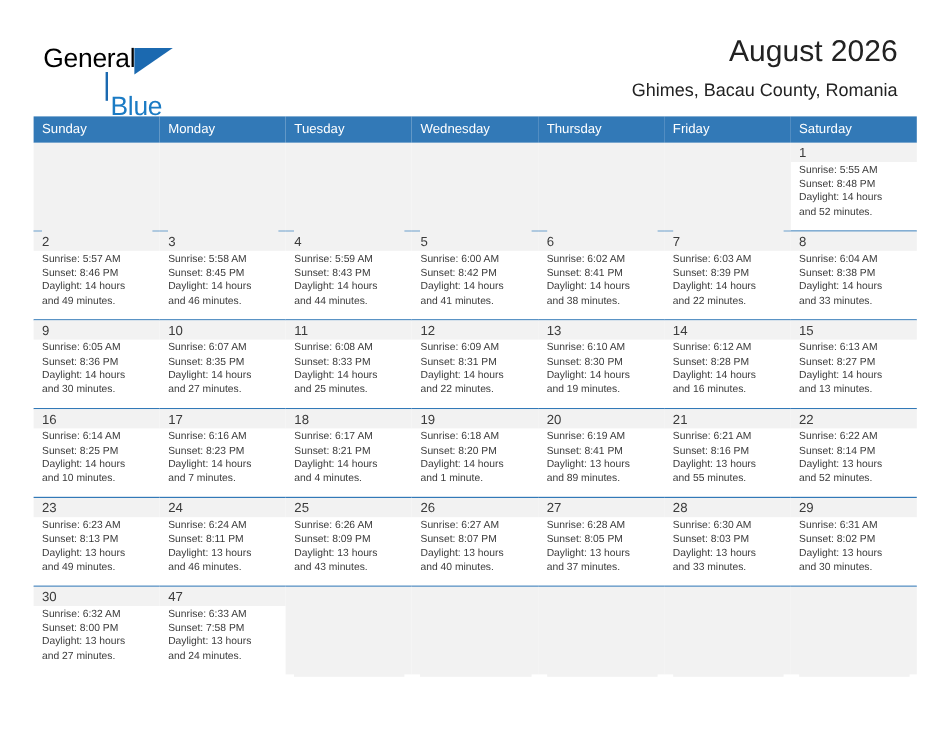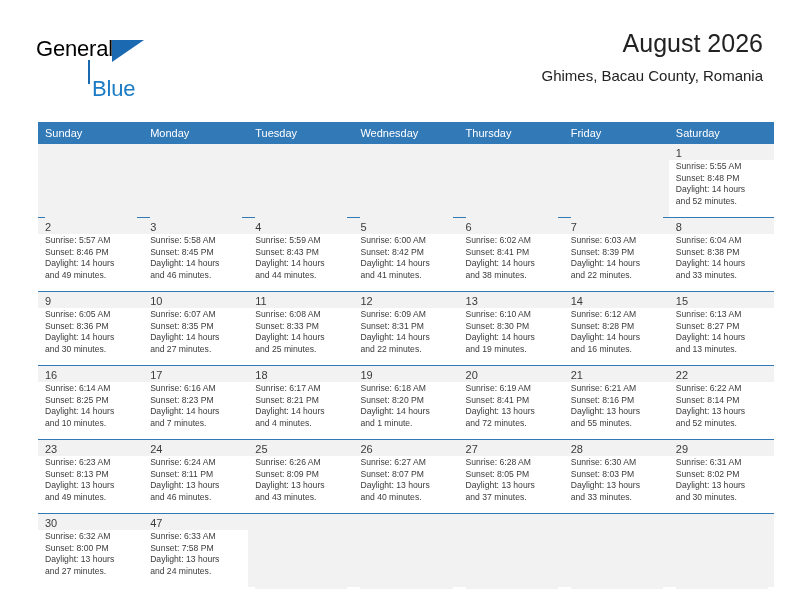--- a/index.html
+++ b/index.html
@@ -52,45 +52,44 @@
   }
   .brand-bar {
     position: absolute;
     left: 52px; top: 24px;
     width: 2px; height: 24px;
     background: #1b69b0;
   }
 
   .title-wrap {
     position: absolute;
-    right: 1px; top: 0;
+    right: 16px; top: 0;
     text-align: right;
   }
   .cal-title {
     font-size: 25px;
     color: #222222;
     line-height: 34px;
     white-space: nowrap;
   }
   .cal-subtitle {
     font-size: 15px;
     color: #222222;
     line-height: 20px;
     margin-top: 6px;
     white-space: nowrap;
   }
 
   
   .calendar {
     position: absolute;
-    left: 28px; top: 122px;
+    left: 28px; top: 97px;
     width: 736px;
     border-collapse: collapse;
     table-layout: fixed;
-    margin-left: 10px;
   }
   .calendar th {
     background: #3279b7;
     color: #ffffff;
     font-size: 11px;
     font-weight: normal;
     text-align: left;
     padding: 5px 0 5px 7px;
     height: 21px;
     border: none;
@@ -437,21 +436,21 @@
             </div>
           </td>
           <td class="striped">
             <div class="cell-inner">
               <div class="daynum-band"></div>
               <div class="daynum">20</div>
               <div class="daylines">
                 <div>Sunrise: 6:19 AM</div>
                 <div>Sunset: 8:41 PM</div>
                 <div>Daylight: 13 hours</div>
-                <div>and 72 minutes.</div>
+                <div>and 89 minutes.</div>
               </div>
             </div>
           </td>
           <td class="striped">
             <div class="cell-inner">
               <div class="daynum-band"></div>
               <div class="daynum">21</div>
               <div class="daylines">
                 <div>Sunrise: 6:21 AM</div>
                 <div>Sunset: 8:16 PM</div>

